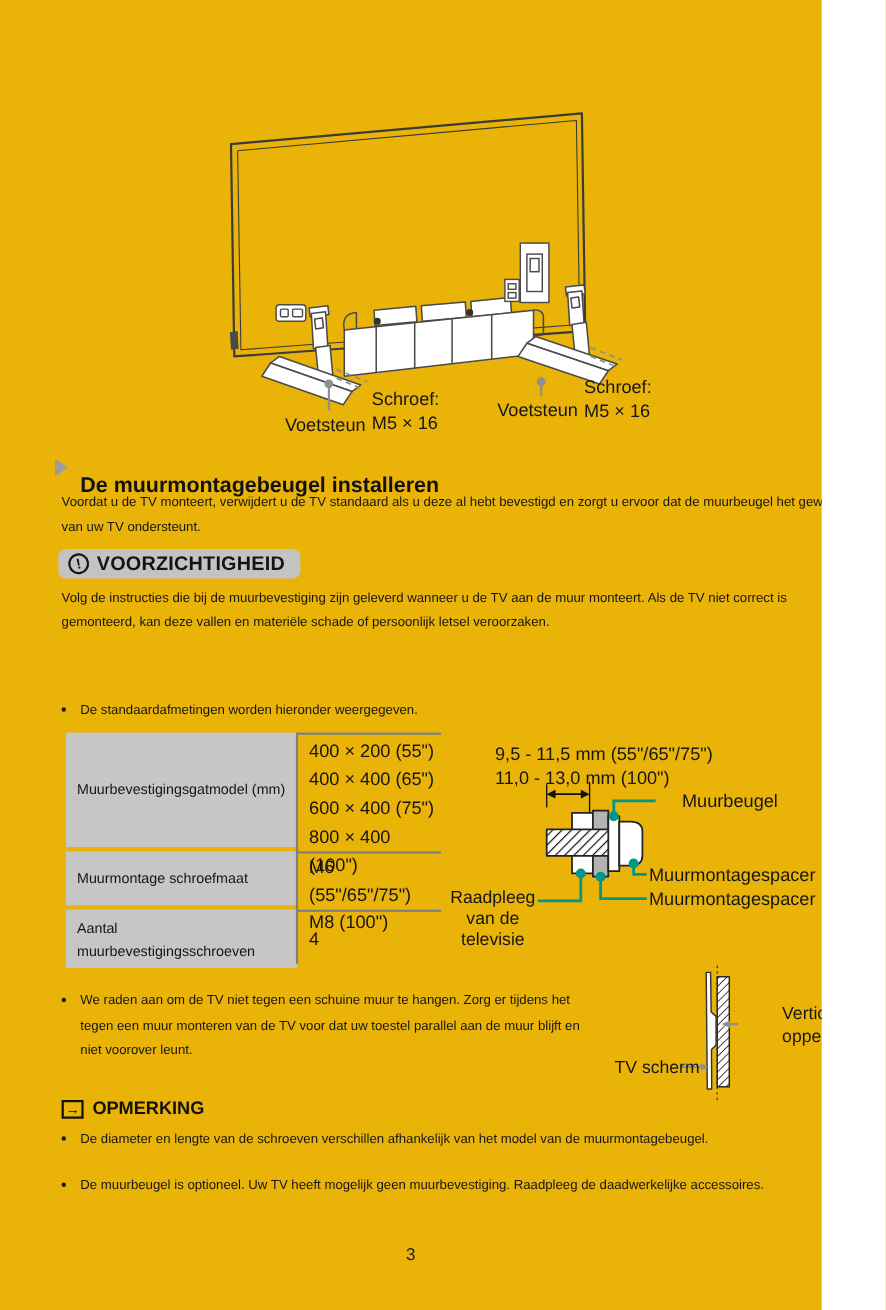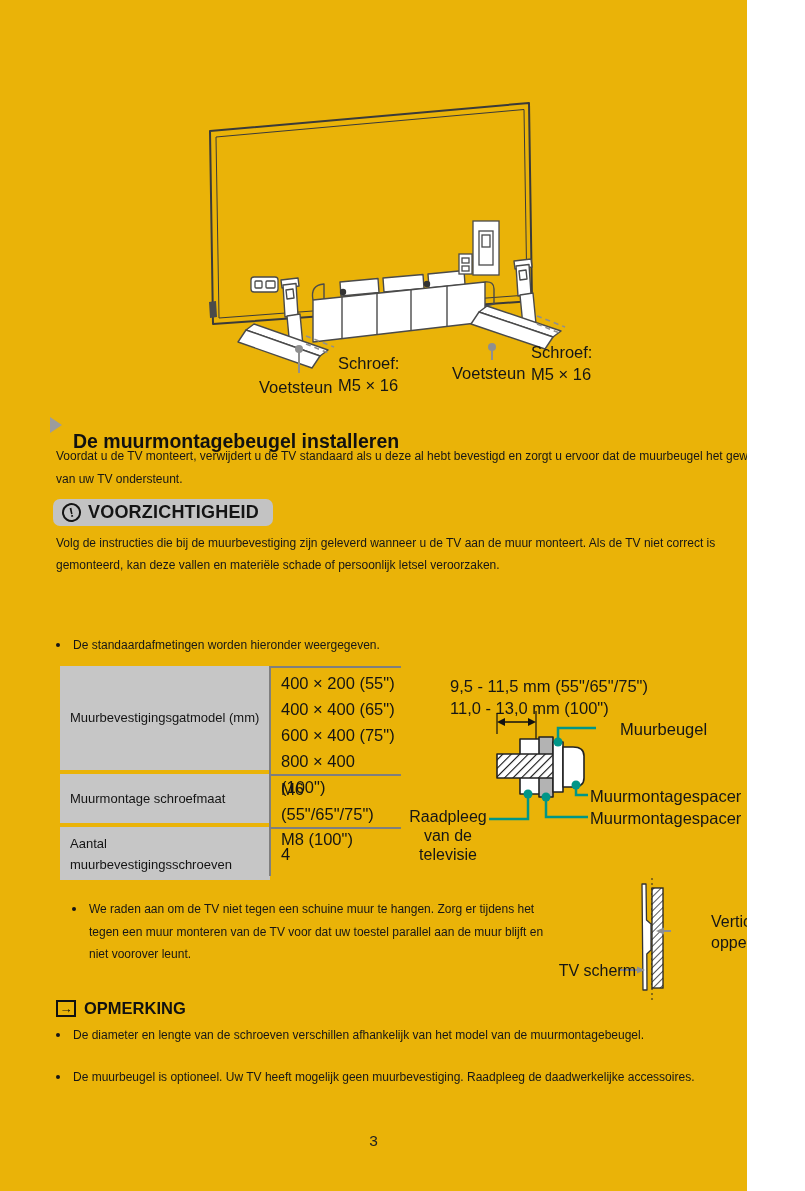--- a/index.html
+++ b/index.html
@@ -238,21 +238,21 @@
 
   <div class="abs diagram-label" style="left:620px;top:718px;">Muurbeugel</div>
   <div class="abs diagram-label" style="left:590px;top:785px;">Muurmontagespacer</div>
   <div class="abs diagram-label" style="left:590px;top:807px;">Muurmontagespacer</div>
   <div class="abs center-block" style="left:404px;top:807px;width:88px;">
     <div>Raadpleeg</div>
     <div>van de</div>
     <div>televisie</div>
   </div>
 
-  <div class="abs bullet-row" style="left:72px;top:898px;width:485px;">
+  <div class="abs bullet-row" style="left:56px;top:898px;width:485px;">
     <span class="bdot"></span>
     <span class="btext body-text" style="line-height:22.5px;">We raden aan om de TV niet tegen een schuine muur te hangen. Zorg er tijdens het tegen een muur monteren van de TV voor dat uw toestel parallel aan de muur blijft en niet voorover leunt.</span>
   </div>
 
   <svg class="abs" style="left:528px;top:872px;" width="250" height="135" viewBox="0 0 250 135">
     <defs>
       <pattern id="hatchB" width="5" height="5" patternUnits="userSpaceOnUse" patternTransform="rotate(45)">
         <rect width="5" height="5" fill="#ffffff"></rect>
         <line x1="0" y1="0" x2="0" y2="5" stroke="#111" stroke-width="1.4"></line>
       </pattern>

